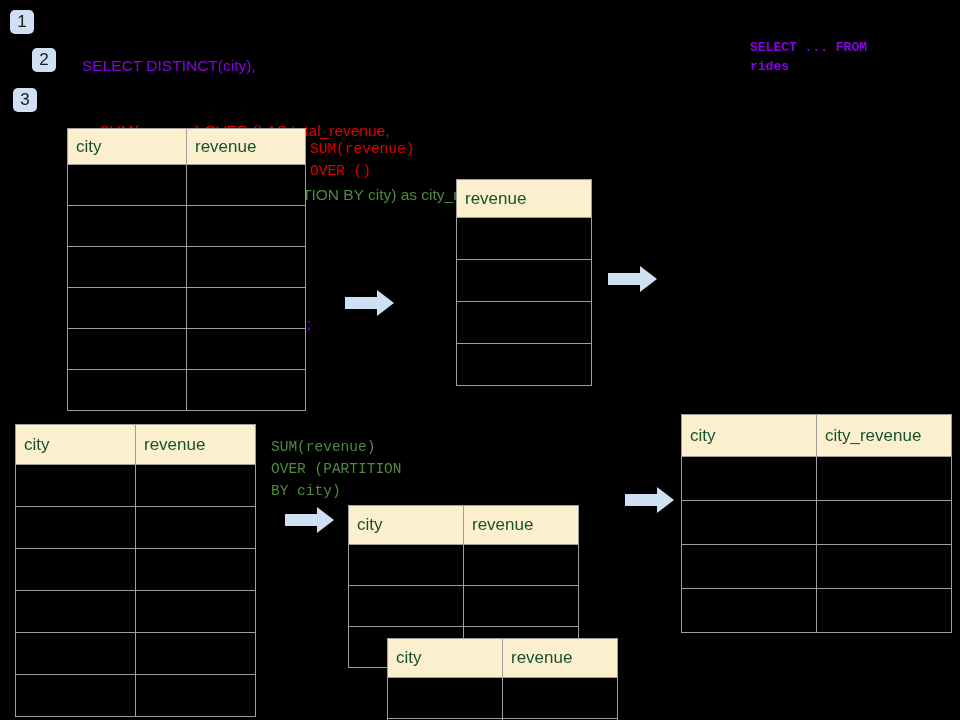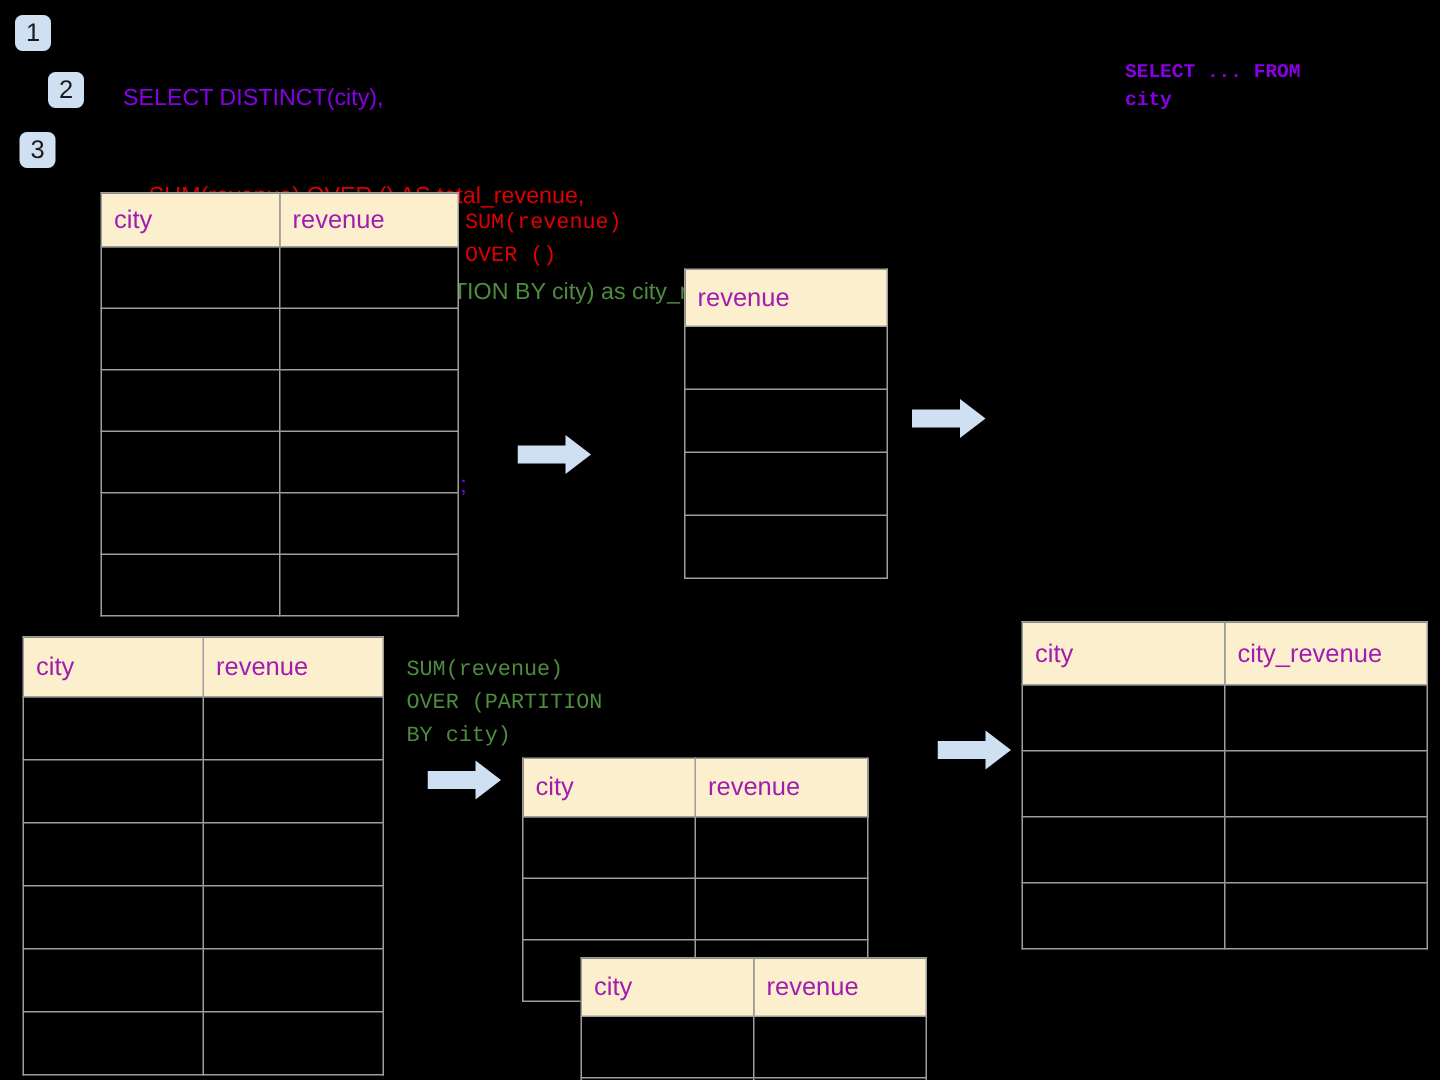--- a/index.html
+++ b/index.html
@@ -67,21 +67,21 @@
     background: #000000;
   }
   .tbl th, .tbl td {
     border: 1px solid #9e9e9e;
     background: #000000;
     padding: 0;
     margin: 0;
   }
   .tbl th {
     background: #fcefcd;
-    color: #a21caf;
+    color: #14532d;
     font-family: "Liberation Sans", sans-serif;
     font-size: 17px;
     font-weight: normal;
     text-align: left;
     padding: 0 0 0 8px;
   }
 
   
   .arrow {
     position: absolute;
@@ -98,21 +98,21 @@
 
   <div class="code" style="left:82px; top:12px;">
     <div class="code-line c-purple">SELECT DISTINCT(city),</div>
     <div class="code-line c-red">    SUM(revenue) OVER () AS total_revenue,</div>
     <div class="code-line c-green">    SUM(revenue) OVER (PARTITION BY city) as city_revenue</div>
     <div class="code-line c-purple">  FROM rides</div>
     <div class="code-line c-purple">  ORDER by city_revenue DESC;</div>
   </div>
 
   <div class="anno small c-purple" style="left:750px; top:38px;">SELECT ... FROM
-city</div>
+rides</div>
 
   <div class="anno c-red" style="left:310px; top:138px;">SUM(revenue)
 OVER ()</div>
 
   <div class="anno c-green" style="left:271px; top:436px;">SUM(revenue)
 OVER (PARTITION
 BY city)</div>
 
   <table class="tbl" style="left:67px; top:128px; width:238px;">
     <colgroup>

